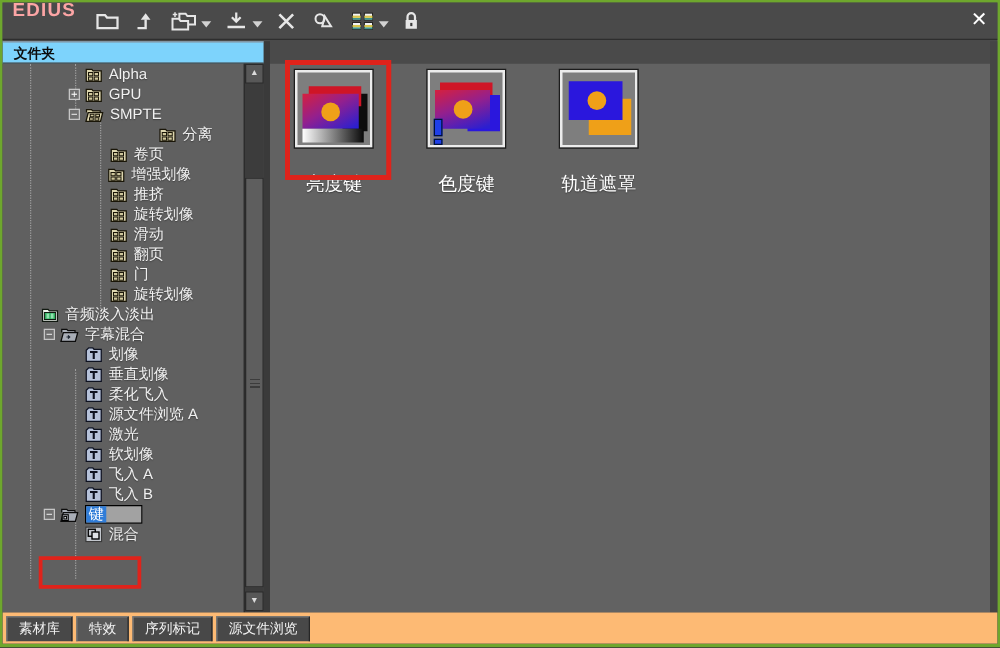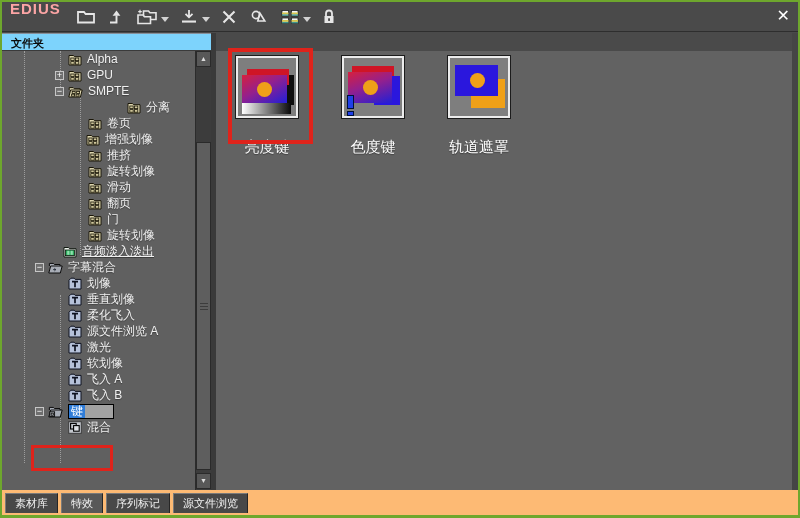--- a/index.html
+++ b/index.html
@@ -334,21 +334,21 @@
             <g fill="#cfc79c" stroke="#1a1608" stroke-width="0.8">
               <rect x="2.8" y="5" width="3.4" height="2.6"></rect>
               <rect x="7.4" y="5" width="3.4" height="2.6"></rect>
               <rect x="2.8" y="8.6" width="3.4" height="2.6"></rect>
               <rect x="7.4" y="8.6" width="3.4" height="2.6"></rect>
             </g>
           </svg>
         </span>
         <span class="tlabel">旋转划像</span>
       </div>
-      <div class="trow" style="padding-left: 48px; text-decoration: underline;">
+      <div class="trow" style="padding-left: 18px;">
         <span class="exp-sp"></span>
         <span class="ticon">
           <svg width="14" height="13" viewBox="0 0 14 13">
             <path d="M1 2.5 h4.5 l1 1.2 H13 V12 H1 Z" fill="#eef6ee" stroke="#101810"></path>
             <rect x="2.5" y="5" width="9" height="5.6" fill="#2fae5e" stroke="#101810" stroke-width="0.8"></rect>
             <rect x="4.2" y="5.8" width="2.2" height="4" fill="#8fe0ae"></rect>
             <rect x="7.6" y="5.8" width="2.2" height="4" fill="#8fe0ae"></rect>
           </svg>
         </span>
         <span class="tlabel">音频淡入淡出</span>

